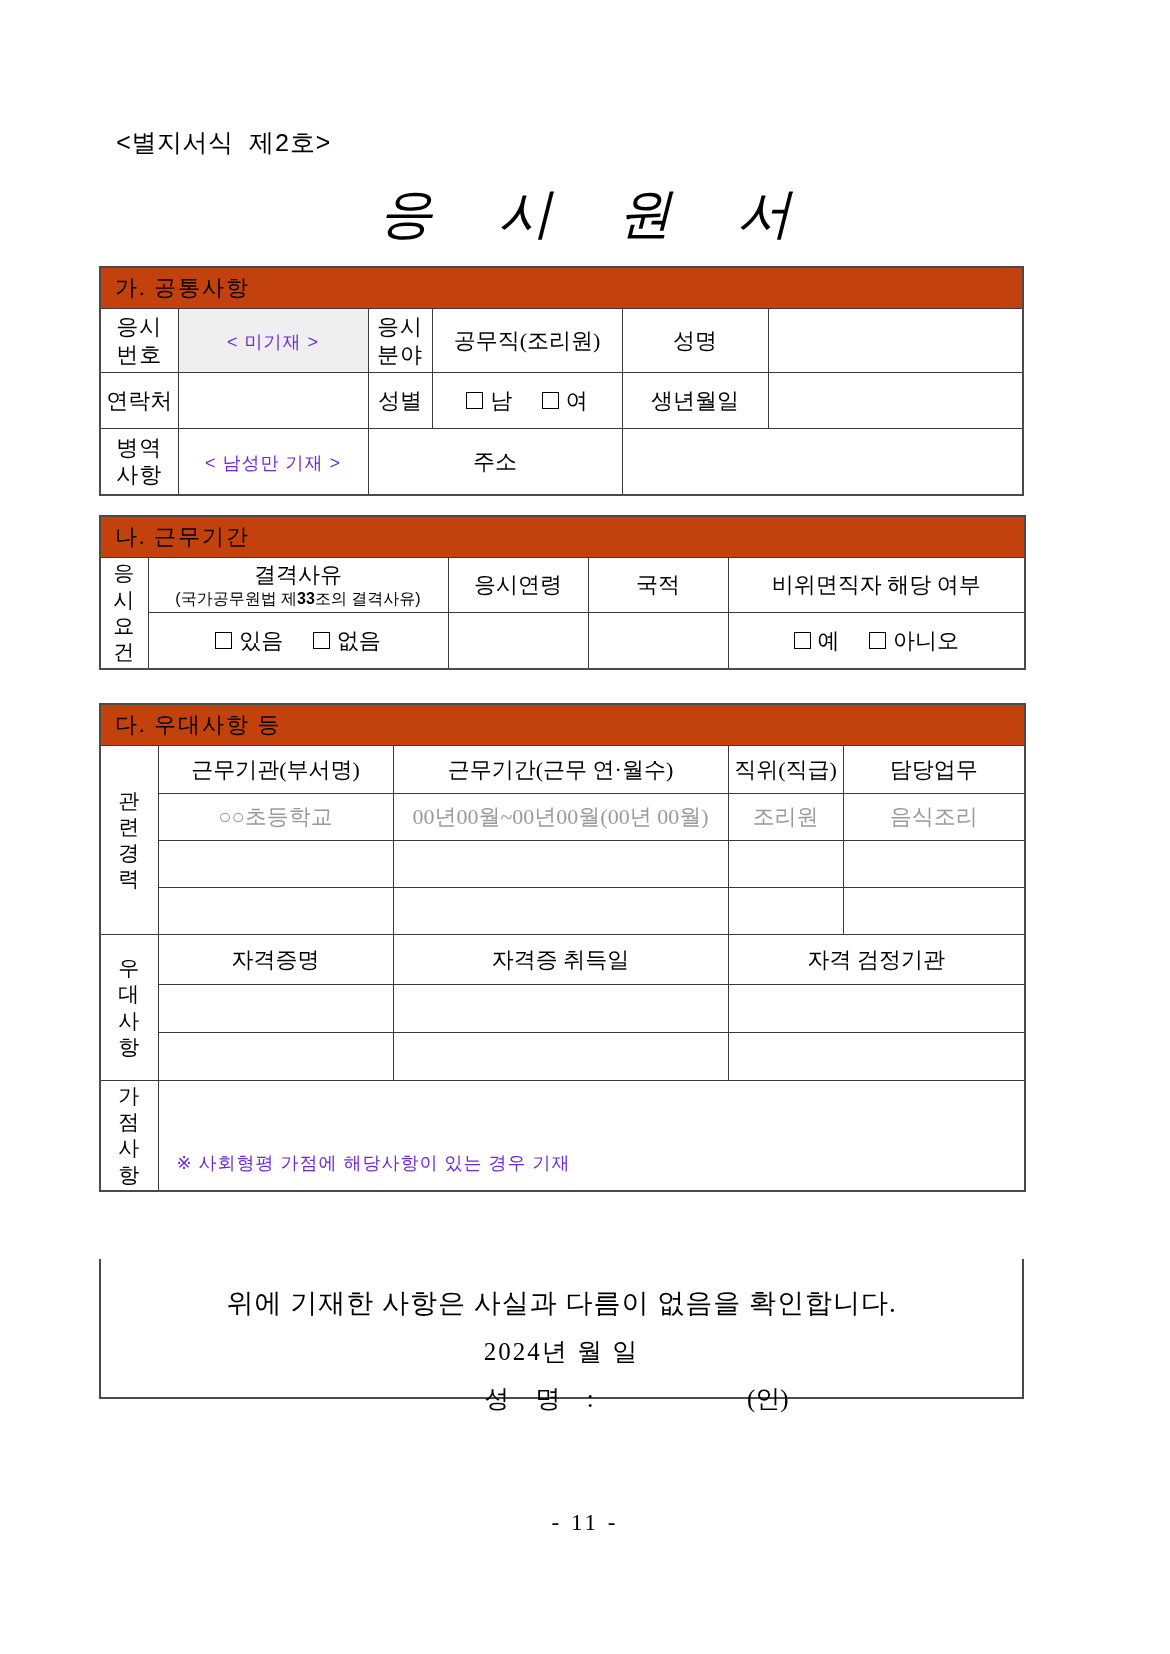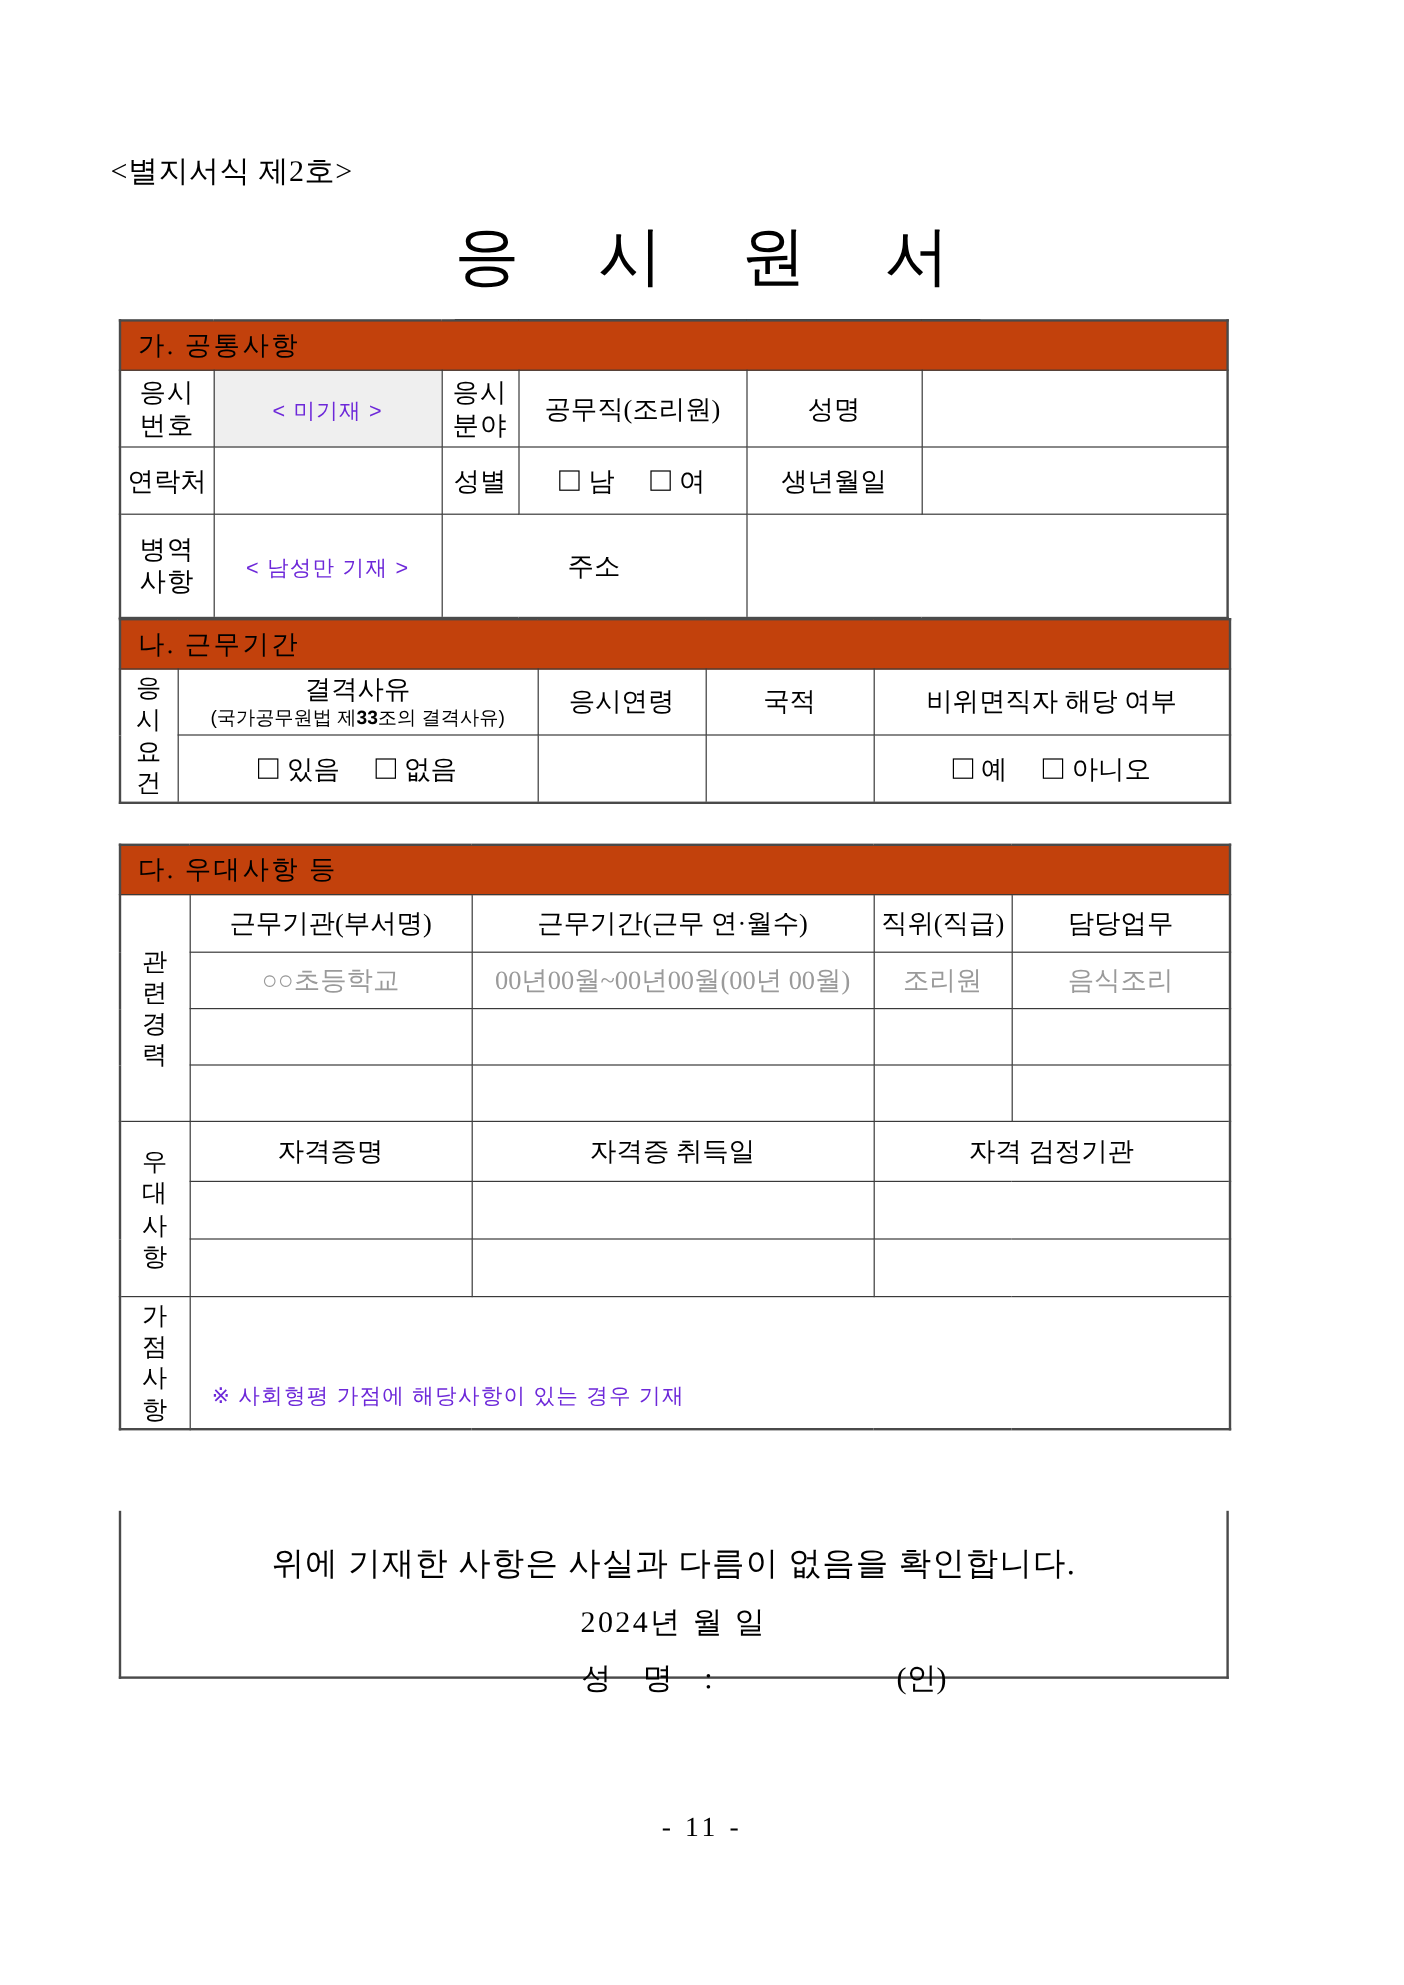--- a/index.html
+++ b/index.html
@@ -19,41 +19,42 @@
     position: relative;
     width: 1170px;
     height: 1654px;
     box-sizing: border-box;
     padding: 0;
   }
 
   
   .form-code {
     position: absolute;
-    left: 92px;
+    left: 116px;
     top: 126px;
     font-size: 25px;
     letter-spacing: 0.5px;
-    font-family: Liberation Serif, serif;
+    font-family: Liberation Mono, monospace;
   }
   .doc-title {
     position: absolute;
     left: 0;
     top: 178px;
     width: 1170px;
     text-align: center;
     font-size: 54px;
     letter-spacing: 26px;
     text-indent: 26px;
     font-weight: 400;
     font-family: "Liberation Serif", "DejaVu Serif", serif;
   }
   .doc-title .tu {
     border-bottom: 3px solid #000;
     padding-bottom: 22px;
+    font-style: italic;
   }
 
   
   .tbl {
     position: absolute;
     border-collapse: collapse;
     table-layout: fixed;
     width: 925px;
     left: 99px;
     font-size: 22px;
@@ -198,21 +199,21 @@
         <span class="chkgrp">
           <span class="chk"></span><span>남</span>
         </span>
         <span class="chkgrp">
           <span class="chk"></span><span>여</span>
         </span>
       </td>
       <td>생년월일</td>
       <td></td>
     </tr>
-    <tr style="height:86px">
+    <tr style="height:66px">
       <td class="vert">병역<br>사항</td>
       <td>
         <span class="bluetxt">&lt; 남성만 기재 &gt;</span>
       </td>
       <td colspan="2" style="width:254px">주소</td>
       <td colspan="2"></td>
     </tr>
   </tbody>
     </table>
 

